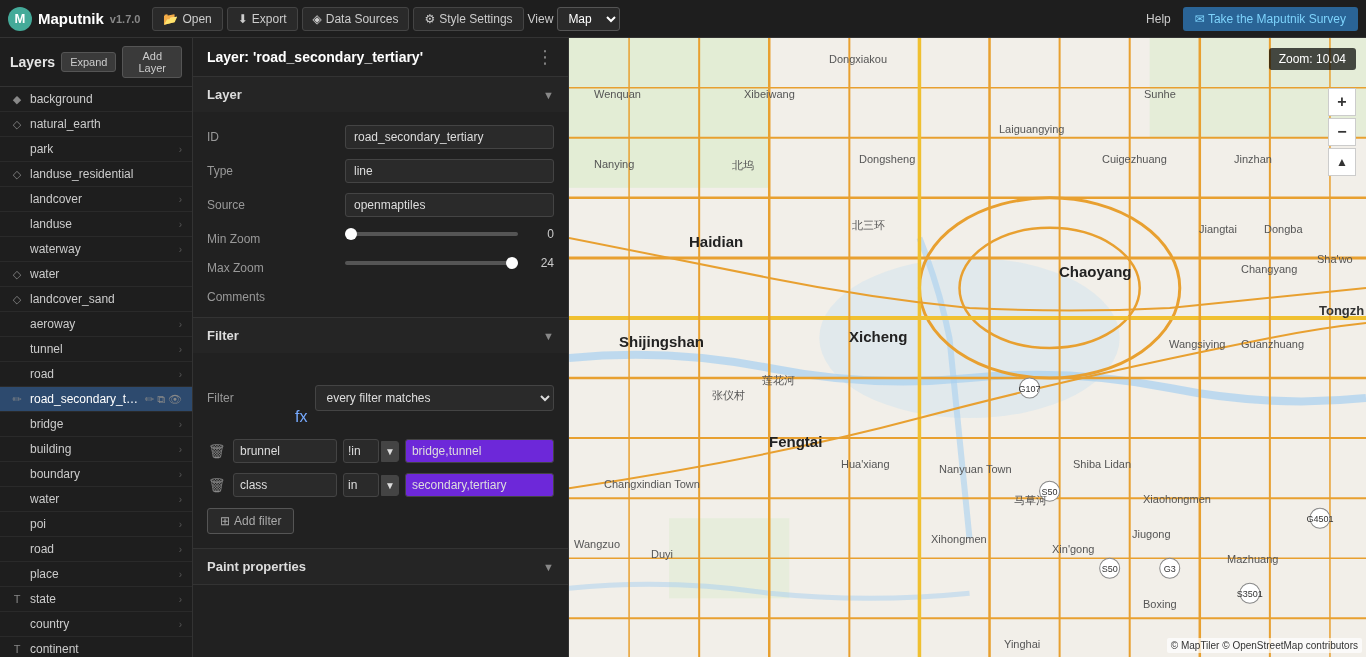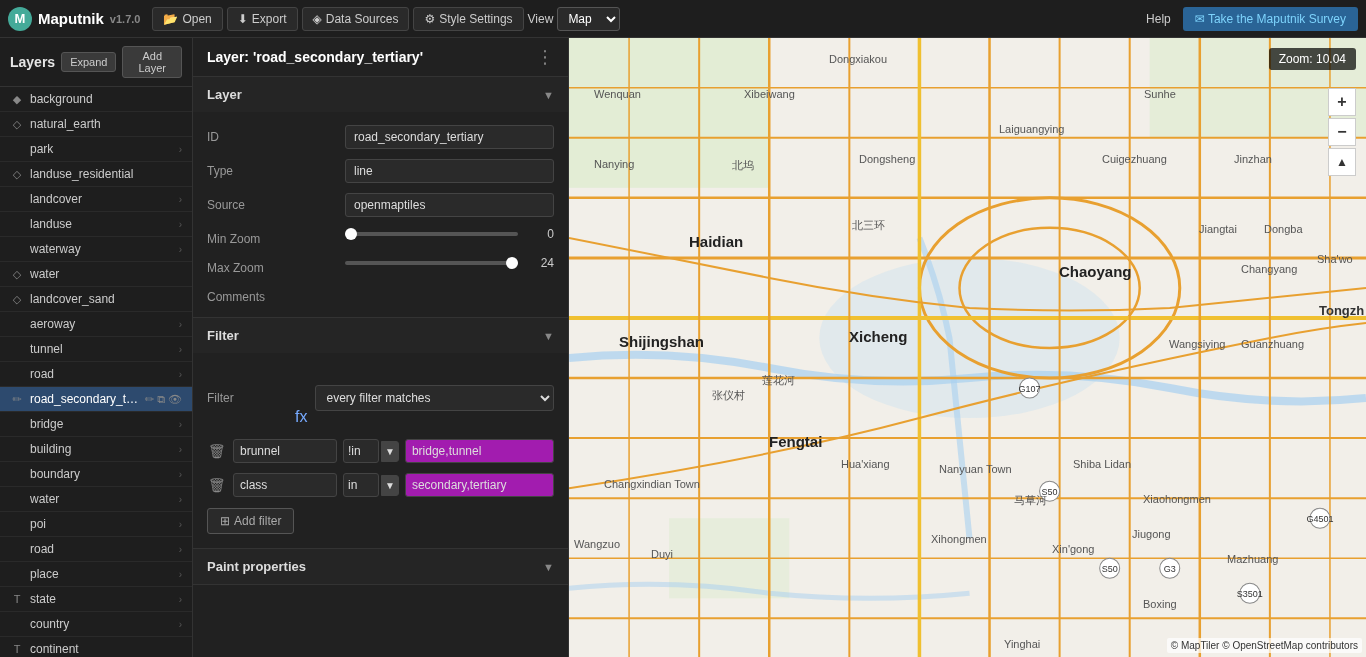--- a/index.html
+++ b/index.html
@@ -73,21 +73,21 @@
     .filter-label { font-size: 12px; color: #999; width: 80px; }
     .filter-fx { color: #7af; font-size: 16px; cursor: pointer; margin-left: auto; margin-top: 39px; }
     .filter-match-select { background: #2a2a2a; border: 1px solid #444; color: #ddd; padding: 4px 6px; border-radius: 3px; font-size: 12px; flex: 1; }
 
     .filter-row { display: flex; align-items: center; padding: 5px 14px; gap: 6px; }
     .filter-delete { color: #888; cursor: pointer; font-size: 14px; width: 20px; text-align: center; }
     .filter-field { background: #2a2a2a; border: 1px solid #444; color: #ddd; padding: 4px 6px; border-radius: 3px; font-size: 12px; flex: 1; min-width: 0; }
     .filter-op-wrap { display: flex; align-items: center; gap: 2px; }
     .filter-op { background: #2a2a2a; border: 1px solid #444; color: #ddd; padding: 4px 4px; border-radius: 3px; font-size: 12px; width: 36px; }
     .filter-op-arrow { background: #444; border: 1px solid #444; color: #ddd; padding: 4px 3px; border-radius: 0 3px 3px 0; font-size: 10px; cursor: pointer; }
-    .filter-value { background: #a21caf; border: 1px solid #444; color: #ddd; padding: 4px 6px; border-radius: 3px; font-size: 12px; flex: 1.5; min-width: 0; }
+    .filter-value { background: #6d28d9; border: 1px solid #444; color: #ddd; padding: 4px 6px; border-radius: 3px; font-size: 12px; flex: 1.5; min-width: 0; }
     .add-filter-btn { display: flex; align-items: center; gap: 4px; background: #2a2a2a; border: 1px solid #555; color: #aaa; padding: 5px 12px; border-radius: 3px; cursor: pointer; font-size: 12px; margin: 6px 14px; }
 
     
     #map-area { flex: 1; background: #e8e0d0; position: relative; overflow: hidden; }
 
     
     .map-controls { position: absolute; top: 50px; right: 10px; display: flex; flex-direction: column; gap: 2px; }
     .map-ctrl-btn { width: 28px; height: 28px; background: #fff; border: 1px solid #ccc; color: #333; font-size: 16px; cursor: pointer; display: flex; align-items: center; justify-content: center; font-weight: bold; }
 
     .zoom-display { position: absolute; top: 10px; right: 10px; background: rgba(0,0,0,0.7); color: #fff; padding: 4px 10px; border-radius: 3px; font-size: 12px; }

